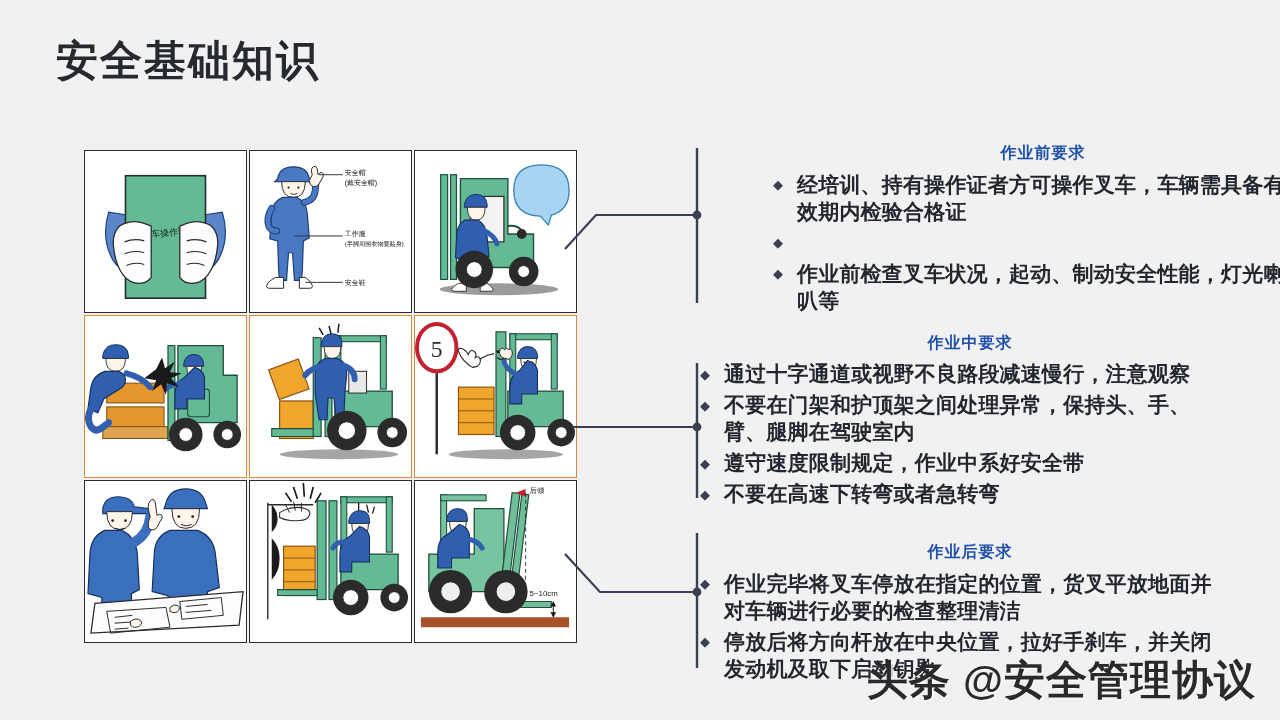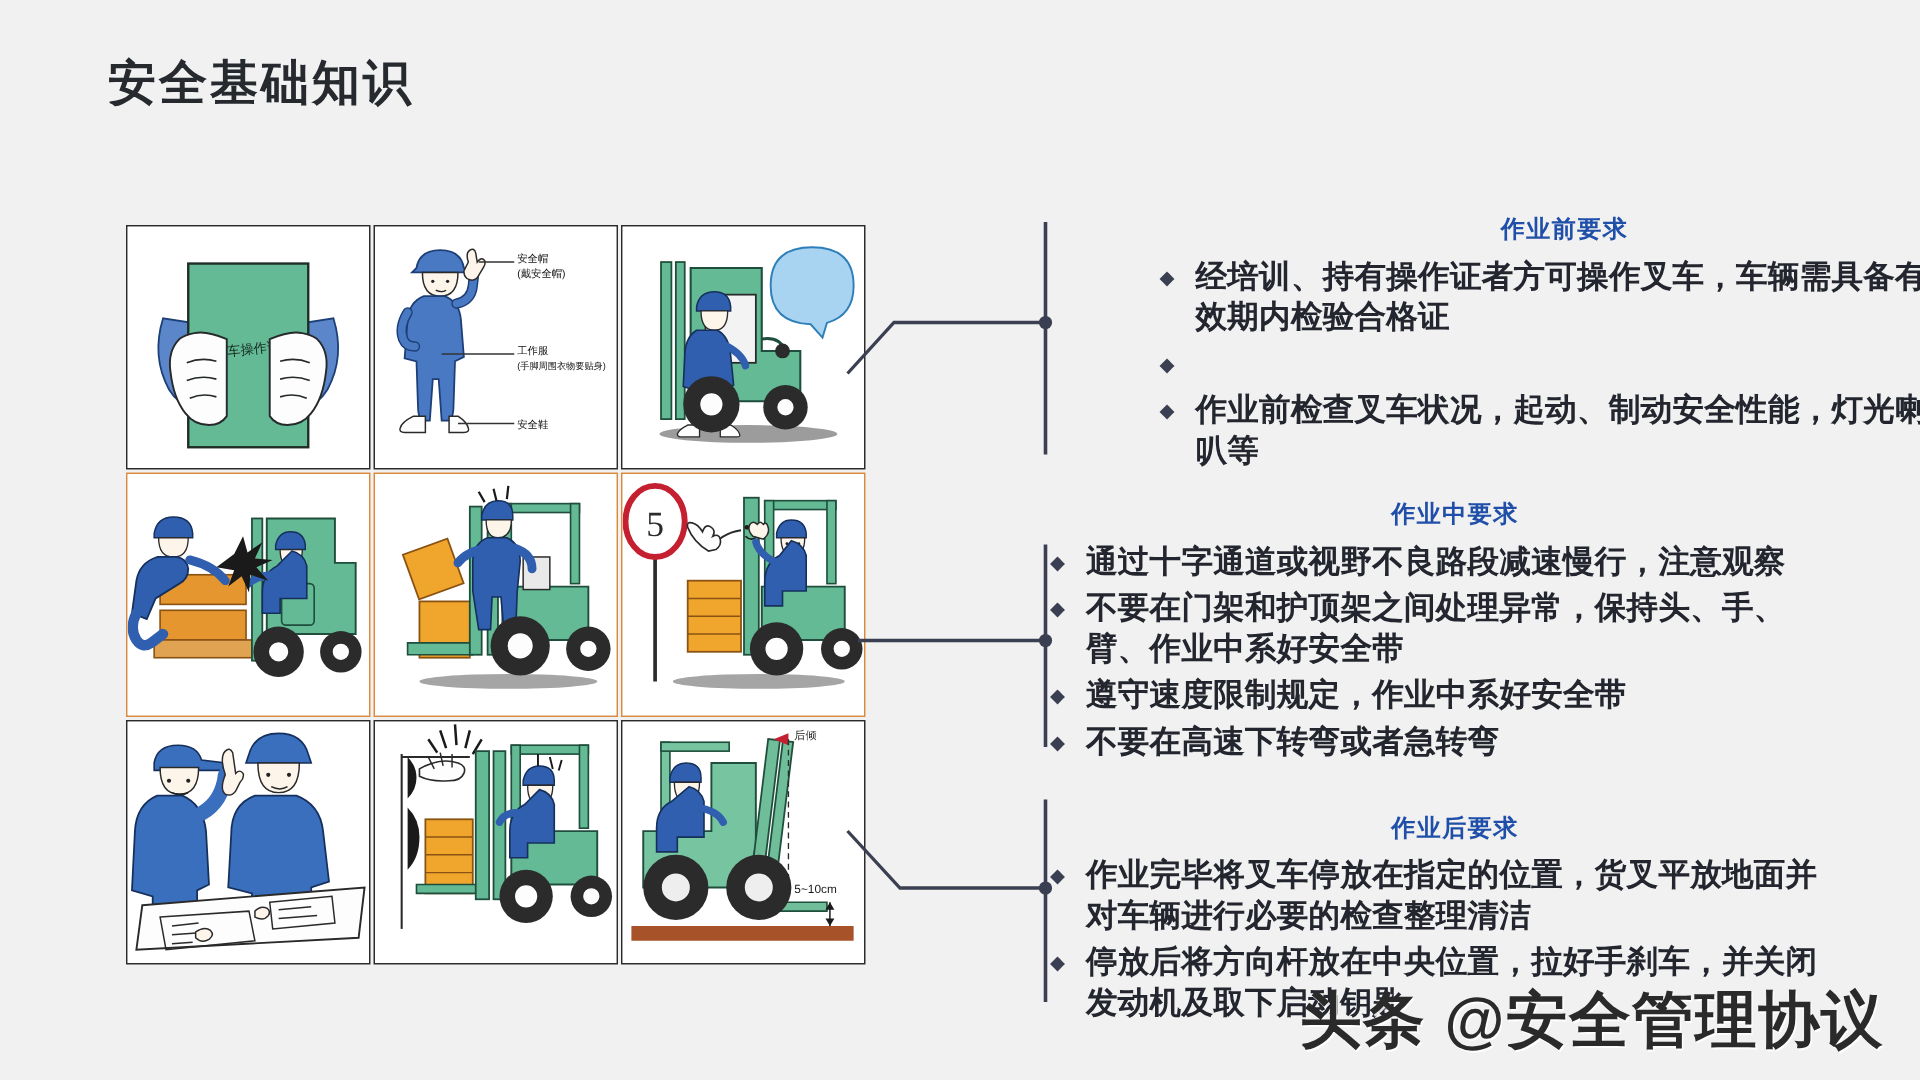--- a/index.html
+++ b/index.html
@@ -13,22 +13,22 @@
     position: relative;
   }
   #slide {
     position: absolute; inset: 0;
     background: #f1f1f1;
   }
 
   
   .slide-title {
     position: absolute;
-    left: 72px; top: 36px;
-    font-size: 32px;
+    left: 56px; top: 36px;
+    font-size: 42px;
     font-weight: bold;
     color: #26292e;
     letter-spacing: 2px;
     line-height: 1.2;
     white-space: nowrap;
   }
 
   
   .grid {
     position: absolute;
@@ -444,21 +444,21 @@
   </div>
 
   <div class="block" id="block-mid">
     <div class="block-title">作业中要求</div>
     <div class="bullet-row">
       <span class="bullet-mark">◆</span>
       <span class="bullet-text">通过十字通道或视野不良路段减速慢行，注意观察</span>
     </div>
     <div class="bullet-row">
       <span class="bullet-mark">◆</span>
-      <span class="bullet-text">不要在门架和护顶架之间处理异常，保持头、手、臂、作业中系好安全带</span>
+      <span class="bullet-text">不要在门架和护顶架之间处理异常，保持头、手、臂、腿脚在驾驶室内</span>
     </div>
     <div class="bullet-row">
       <span class="bullet-mark">◆</span>
       <span class="bullet-text">遵守速度限制规定，作业中系好安全带</span>
     </div>
     <div class="bullet-row">
       <span class="bullet-mark">◆</span>
       <span class="bullet-text">不要在高速下转弯或者急转弯</span>
     </div>
   </div>

